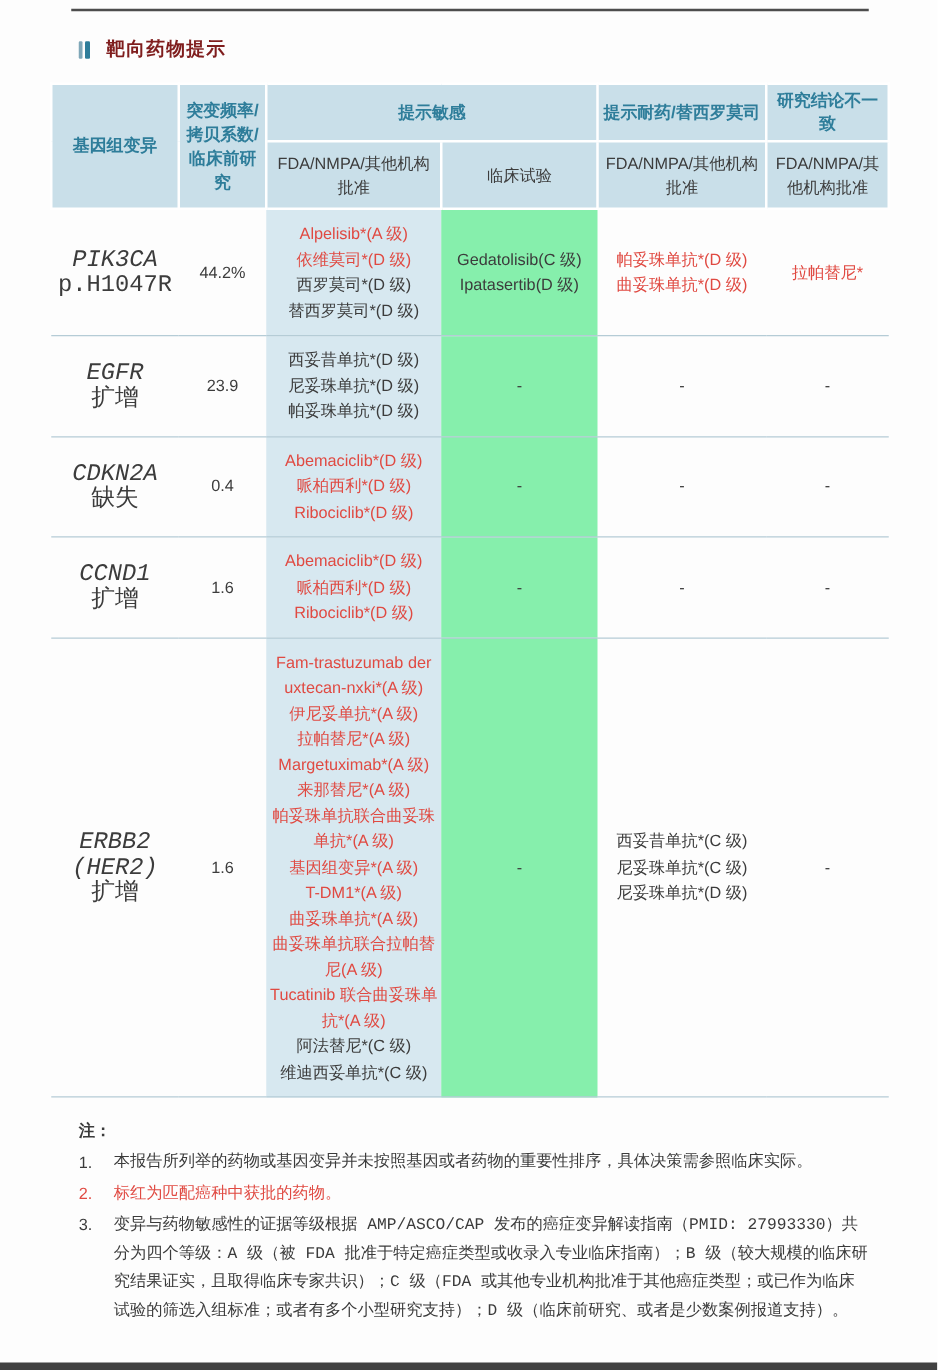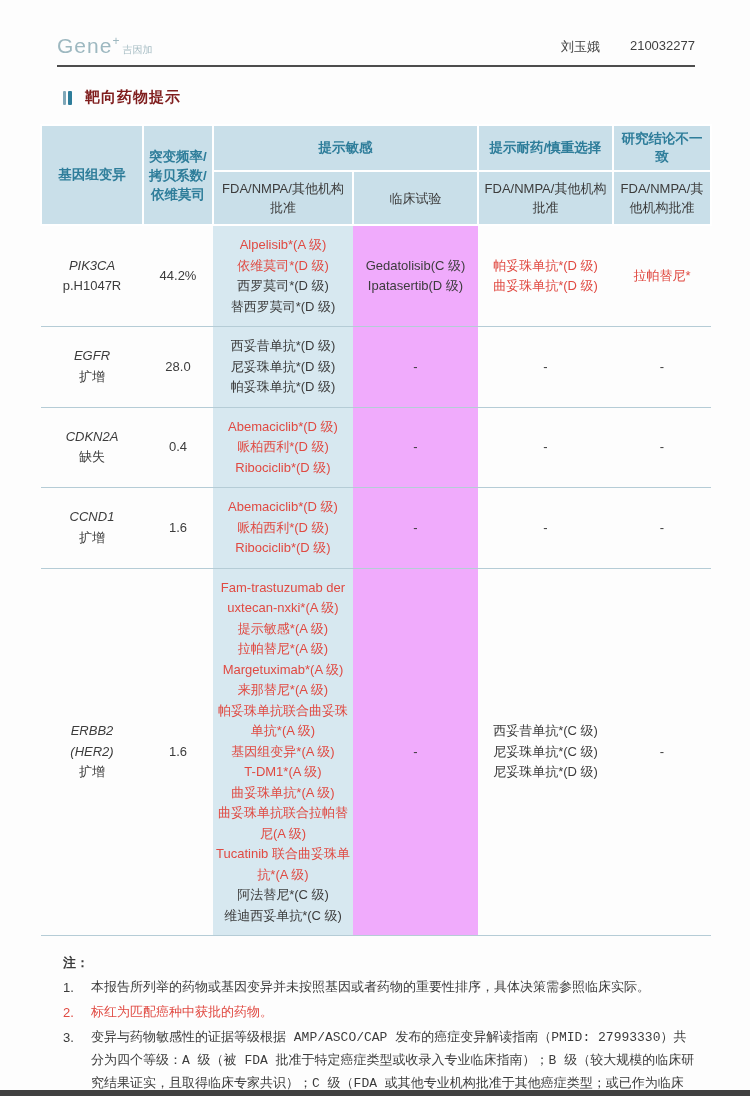--- a/index.html
+++ b/index.html
@@ -26,47 +26,40 @@
   table.drugs{border-collapse:collapse;table-layout:fixed;width:670px;margin:17px 0 0 40px;}
   .drugs th{background:#c9dfe9;border:2px solid #ffffff;padding:4px 2px;text-align:center;vertical-align:middle;}
   .drugs th.grp{color:#2e7d9a;font-weight:bold;font-size:13.5px;}
   .drugs thead tr:first-child th{height:30px;}
   .drugs thead tr:last-child th{height:44px;}
   .drugs th.sub{color:#3c3c3c;font-weight:normal;font-size:13px;line-height:19px;}
   .drugs th .hline{line-height:19px;}
   .drugs td{border-bottom:1px solid #b5ccd6;font-size:13px;color:#3c3c3c;text-align:center;vertical-align:middle;padding:9px 3px;line-height:20.5px;}
   .drugs tbody tr:first-child td{border-top:1px solid #b5ccd6;}
   td.blue1{background:#d7e8f0;margin-top:44px;}
-  td.blue2{background:#f0abfc;}
+  td.blue2{background:#86efac;}
   .red{color:#e04a42;}
   .gene-italic{font-style:italic;}
-  .drugs td[data-name="cell-gene"]{font-size:13px;}
+  .drugs td[data-name="cell-gene"]{font-size:19px;font-family:Liberation Mono, monospace;}
 
   
   .notes{margin:15px 55px 0 63px;font-size:13px;color:#3b3b3b;line-height:23px;}
   .notes-label{font-weight:bold;margin-bottom:2px;}
   .note-item{display:flex;margin-bottom:2px;}
   .note-num{width:28px;flex:none;}
   .note-text{flex:1;font-family:Liberation Mono, monospace;}
   .note-item.red .note-num,.note-item.red .note-text{color:#e04a42;}
 
   .bottom-bar{position:absolute;left:0;bottom:0;width:100%;height:6px;background:#414141;}
 </style>
 </head>
 <body>
 
 <div class="page" data-name="report-page">
 
-  <div class="top-header" data-name="page-header">
-    <div class="logo" data-name="geneplus-logo"><span data-name="logo-text">Gene</span><span class="logo-plus" data-name="logo-plus-sign">+</span><span class="logo-sub" data-name="logo-chinese-text">吉因加</span></div>
-    <div class="patient" data-name="patient-info">
-      <span data-name="patient-name">刘玉娥</span>
-      <span data-name="report-id">210032277</span>
-    </div>
-  </div>
   <div class="header-rule" data-name="header-divider"></div>
 
   <div class="section-head" data-name="section-header">
     <span class="marker" data-name="section-marker-icon">
         <i class="m1"></i>
         <i class="m2"></i>
       </span>
     <span class="section-title" data-name="section-title">靶向药物提示</span>
   </div>
 
@@ -78,24 +71,24 @@
       <col style="width:125px">
         <col style="width:135px">
         <col style="width:98px">
     </colgroup>
     <thead data-name="table-header">
       <tr data-name="table-header-row-groups">
         <th rowspan="2" class="grp" data-name="col-header-gene">基因组变异</th>
         <th rowspan="2" class="grp" data-name="col-header-frequency">
           <div class="hline" data-name="col-header-frequency-line">突变频率/</div>
           <div class="hline" data-name="col-header-frequency-line">拷贝系数/</div>
-          <div class="hline" data-name="col-header-frequency-line">依维莫司</div>
+          <div class="hline" data-name="col-header-frequency-line">临床前研究</div>
         </th>
         <th colspan="2" class="grp" data-name="col-header-sensitive">提示敏感</th>
-        <th class="grp" data-name="col-header-resistant">提示耐药/慎重选择</th>
+        <th class="grp" data-name="col-header-resistant">提示耐药/替西罗莫司</th>
         <th class="grp" data-name="col-header-inconsistent">研究结论不一致</th>
       </tr>
       <tr data-name="table-header-row-sub">
         <th class="sub" data-name="col-subheader-approved">FDA/NMPA/其他机构批准</th>
         <th class="sub" data-name="col-subheader-trial">临床试验</th>
         <th class="sub" data-name="col-subheader-resistant-approved">FDA/NMPA/其他机构批准</th>
         <th class="sub" data-name="col-subheader-inconsistent-approved">FDA/NMPA/其他机构批准</th>
       </tr>
     </thead>
     <tbody data-name="drug-table-body">
@@ -121,21 +114,21 @@
           </td>
           <td data-name="cell-inconsistent">
             <div data-name="drug-entry" class="red">拉帕替尼*</div>
           </td>
         </tr>
         <tr data-name="table-row">
           <td data-name="cell-gene">
             <div data-name="gene-name-line" class="gene-italic">EGFR</div>
             <div data-name="gene-name-line">扩增</div>
           </td>
-          <td data-name="cell-frequency">28.0</td>
+          <td data-name="cell-frequency">23.9</td>
           <td data-name="cell-approved-sensitive" class="blue1">
             <div data-name="drug-entry">西妥昔单抗*(D 级)</div>
             <div data-name="drug-entry">尼妥珠单抗*(D 级)</div>
             <div data-name="drug-entry">帕妥珠单抗*(D 级)</div>
           </td>
           <td data-name="cell-clinical-trial" class="blue2">
             <div data-name="drug-entry">-</div>
           </td>
           <td data-name="cell-resistant-approved">
             <div data-name="drug-entry">-</div>
@@ -188,21 +181,21 @@
         </tr>
         <tr data-name="table-row">
           <td data-name="cell-gene">
             <div data-name="gene-name-line" class="gene-italic">ERBB2</div>
             <div data-name="gene-name-line" class="gene-italic">(HER2)</div>
             <div data-name="gene-name-line">扩增</div>
           </td>
           <td data-name="cell-frequency">1.6</td>
           <td data-name="cell-approved-sensitive" class="blue1">
             <div data-name="drug-entry" class="red">Fam-trastuzumab der uxtecan-nxki*(A 级)</div>
-            <div data-name="drug-entry" class="red">提示敏感*(A 级)</div>
+            <div data-name="drug-entry" class="red">伊尼妥单抗*(A 级)</div>
             <div data-name="drug-entry" class="red">拉帕替尼*(A 级)</div>
             <div data-name="drug-entry" class="red">Margetuximab*(A 级)</div>
             <div data-name="drug-entry" class="red">来那替尼*(A 级)</div>
             <div data-name="drug-entry" class="red">帕妥珠单抗联合曲妥珠单抗*(A 级)</div>
             <div data-name="drug-entry" class="red">基因组变异*(A 级)</div>
             <div data-name="drug-entry" class="red">T-DM1*(A 级)</div>
             <div data-name="drug-entry" class="red">曲妥珠单抗*(A 级)</div>
             <div data-name="drug-entry" class="red">曲妥珠单抗联合拉帕替尼(A 级)</div>
             <div data-name="drug-entry" class="red">Tucatinib 联合曲妥珠单抗*(A 级)</div>
             <div data-name="drug-entry">阿法替尼*(C 级)</div>

